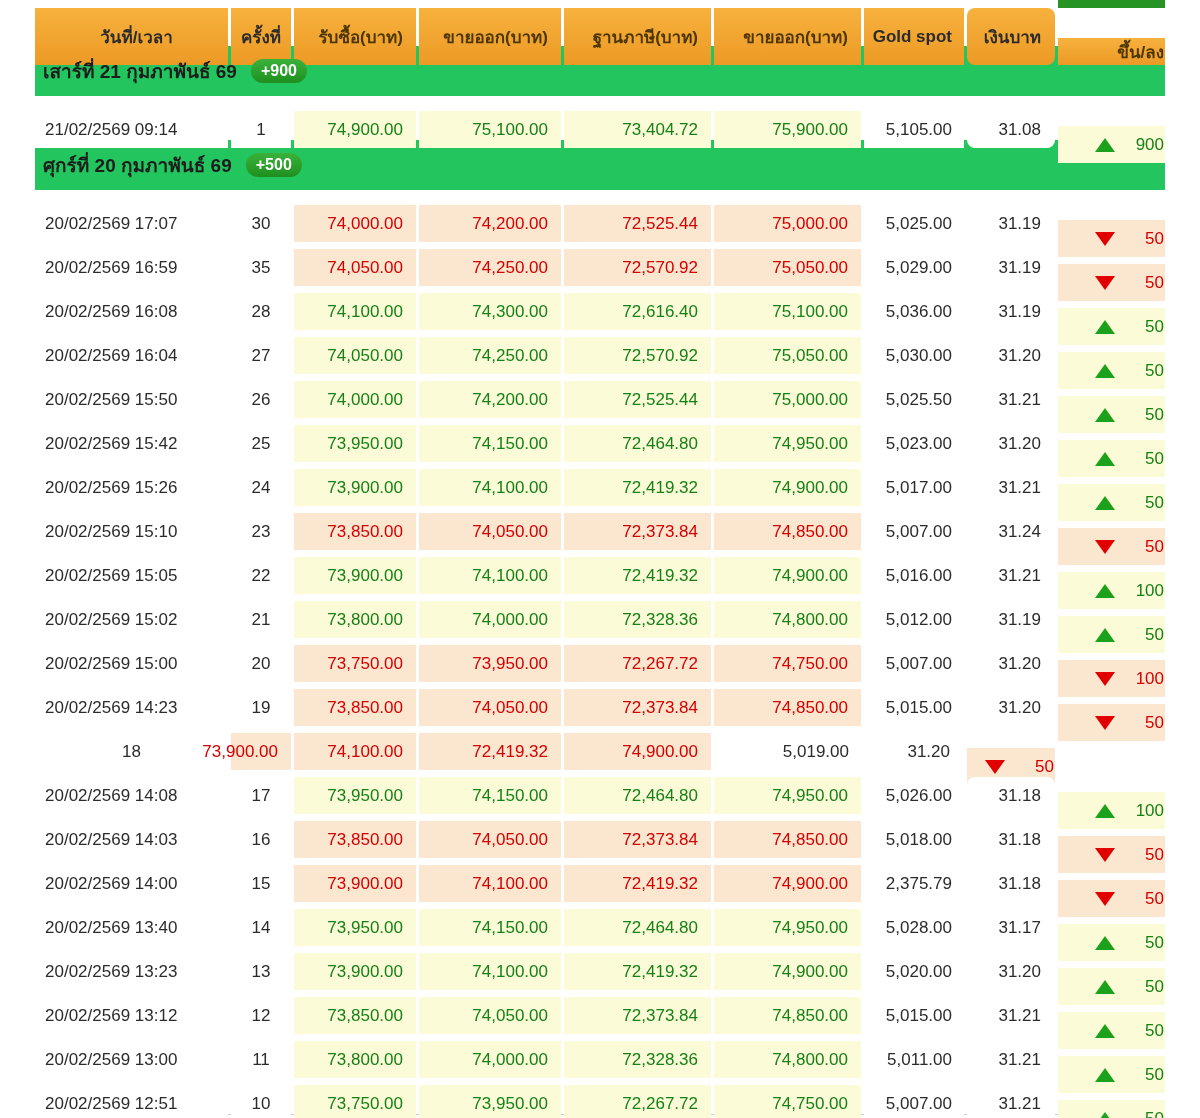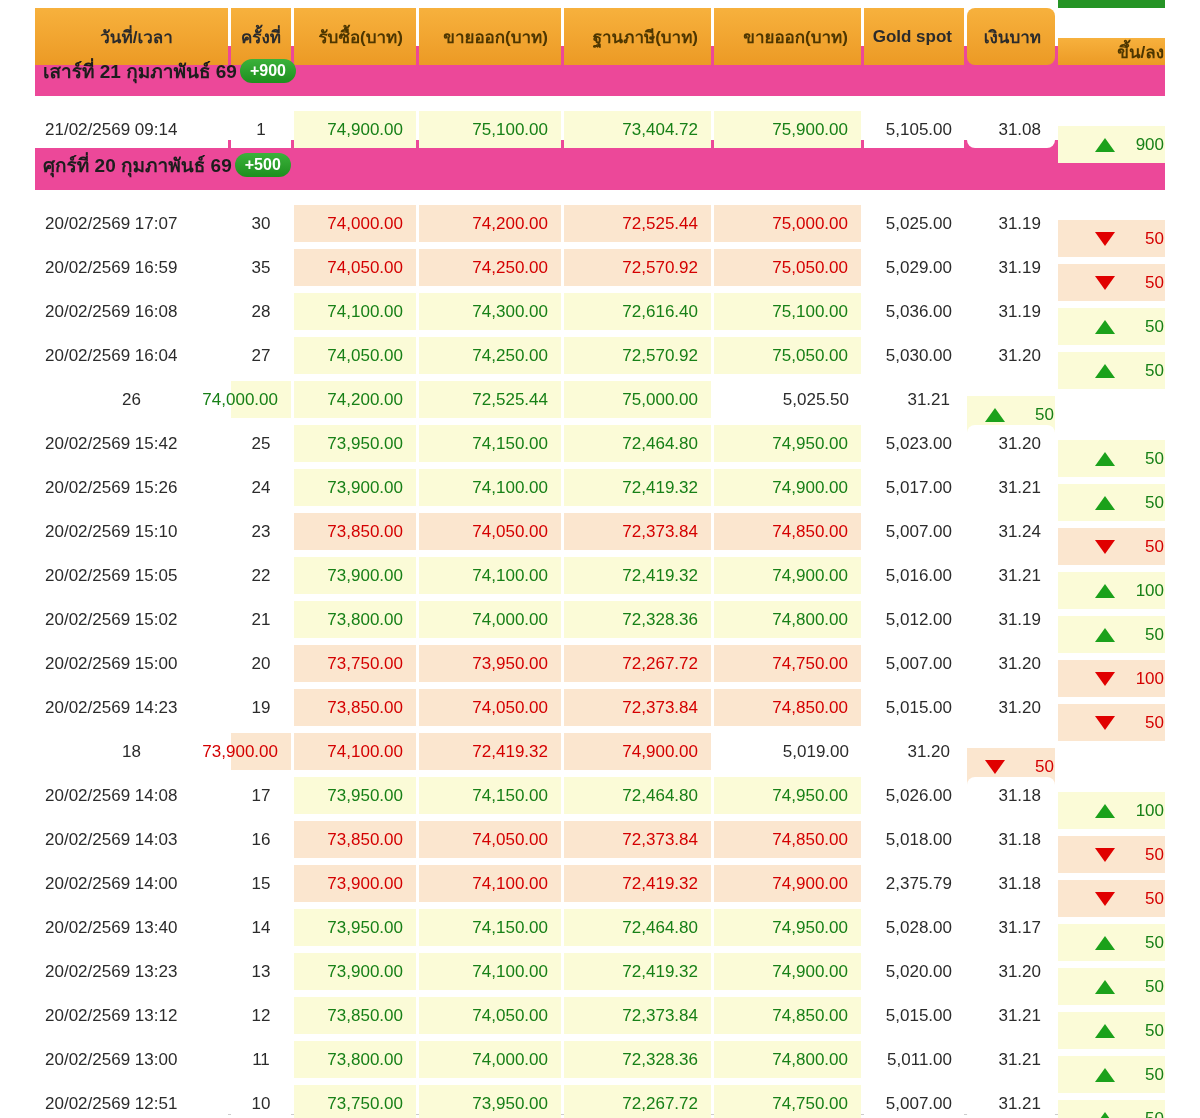--- a/index.html
+++ b/index.html
@@ -25,26 +25,26 @@
   
   .header-row { height:38px; }
   .hcell {
     background:linear-gradient(#f7b13d,#ec9a25);
     color:#4d3600; font-weight:bold; font-size:17px;
     display:flex; align-items:center; justify-content:center;
     white-space:nowrap;
   }
 
   
-  .group-row { height:50px; display:flex; align-items:center; padding-left:8px; background:#ec4899; }
+  .group-row { height:50px; display:flex; align-items:center; padding-left:8px; background:#22c55e; }
   .group-label { font-size:19px; font-weight:bold; color:#1d1d1d; }
   .badge {
     background:linear-gradient(#3bb23b,#1e8f1e);
     color:#fff; font-weight:bold; font-size:16px;
-    padding:2px 10px; border-radius:12px; margin-left:3px;
+    padding:2px 10px; border-radius:12px; margin-left:14px;
     display:inline-block; line-height:20px;
   }
 
   
   .data-row { height:44px; align-items:center; font-size:17px; }
   .cell { height:37px; display:flex; align-items:center; background:#fff; white-space:nowrap; }
   .c0 { padding-left:10px; color:#2b2b2b; }
   .c1 { justify-content:center; color:#2b2b2b; }
   .c2,.c3,.c4,.c5 { justify-content:flex-end; padding-right:13px; }
   .c6 { justify-content:flex-end; padding-right:12px; color:#2b2b2b; }
@@ -163,20 +163,21 @@
           <div class="cell c4 tintbg colored">72,570.92</div>
           <div class="cell c5 tintbg colored">75,050.00</div>
           <div class="cell c6">5,030.00</div>
           <div class="cell c7">31.20</div>
           <div class="cell c8 tintbg">
             <span class="arrow-up"></span>
             <span class="change-num colored">50</span>
           </div>
         </div>
         <div class="grid-row data-row up">
+          <div class="cell c0">20/02/2569 15:50</div>
           <div class="cell c1">26</div>
           <div class="cell c2 tintbg colored">74,000.00</div>
           <div class="cell c3 tintbg colored">74,200.00</div>
           <div class="cell c4 tintbg colored">72,525.44</div>
           <div class="cell c5 tintbg colored">75,000.00</div>
           <div class="cell c6">5,025.50</div>
           <div class="cell c7">31.21</div>
           <div class="cell c8 tintbg">
             <span class="arrow-up"></span>
             <span class="change-num colored">50</span>

